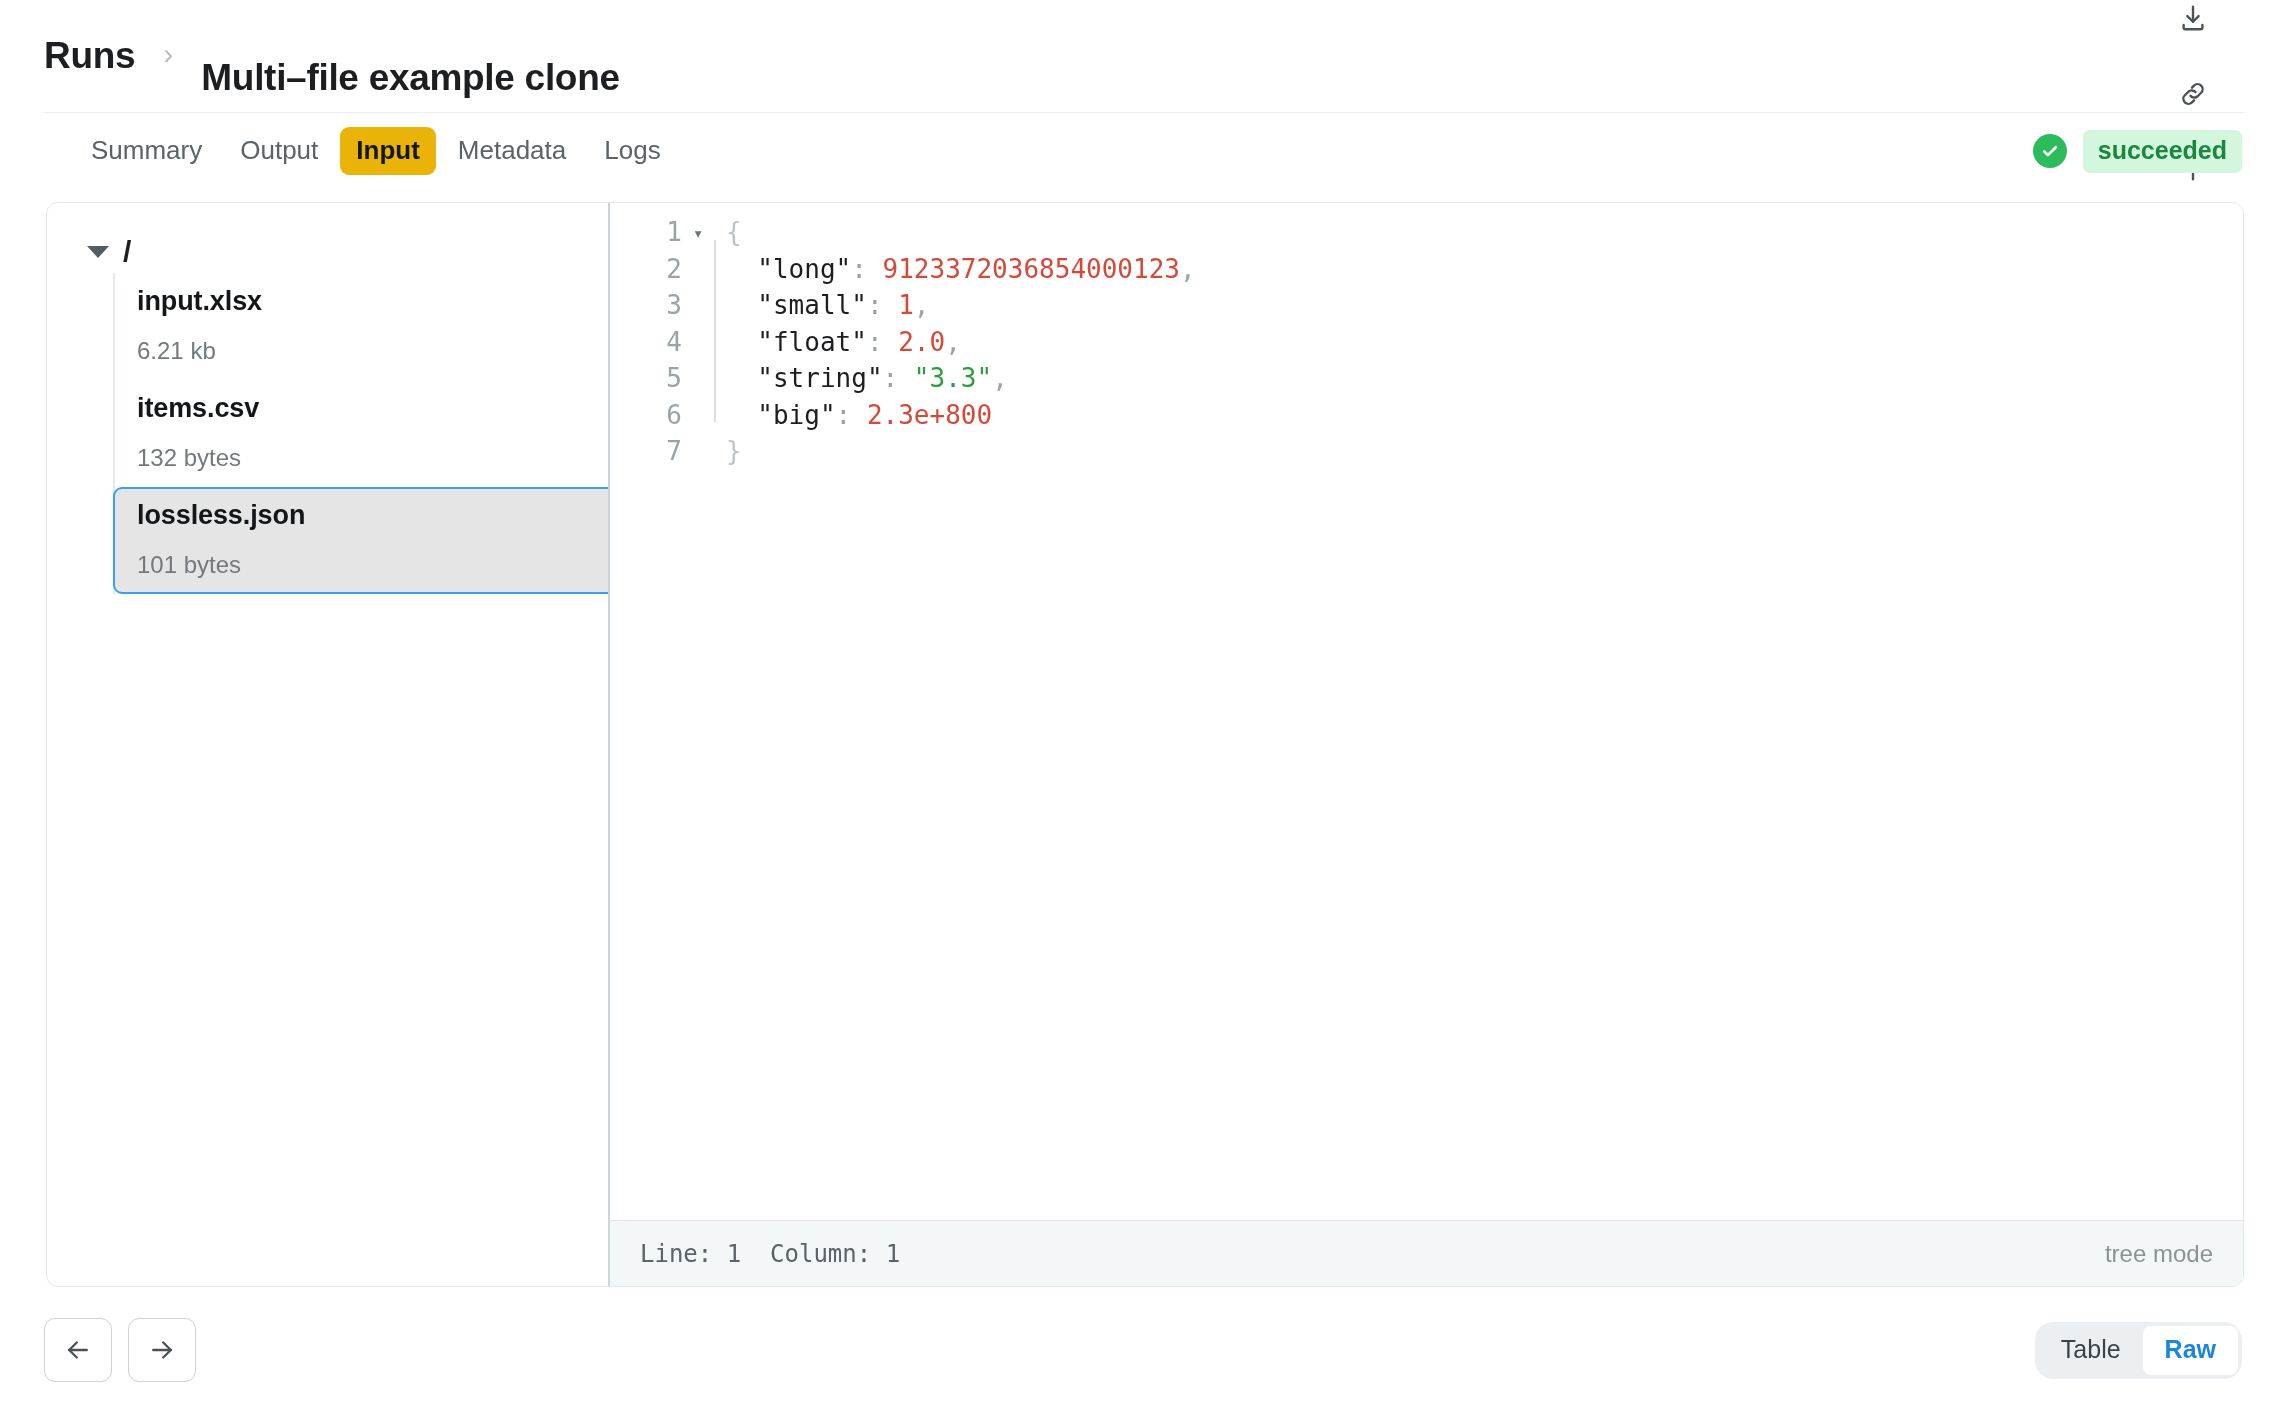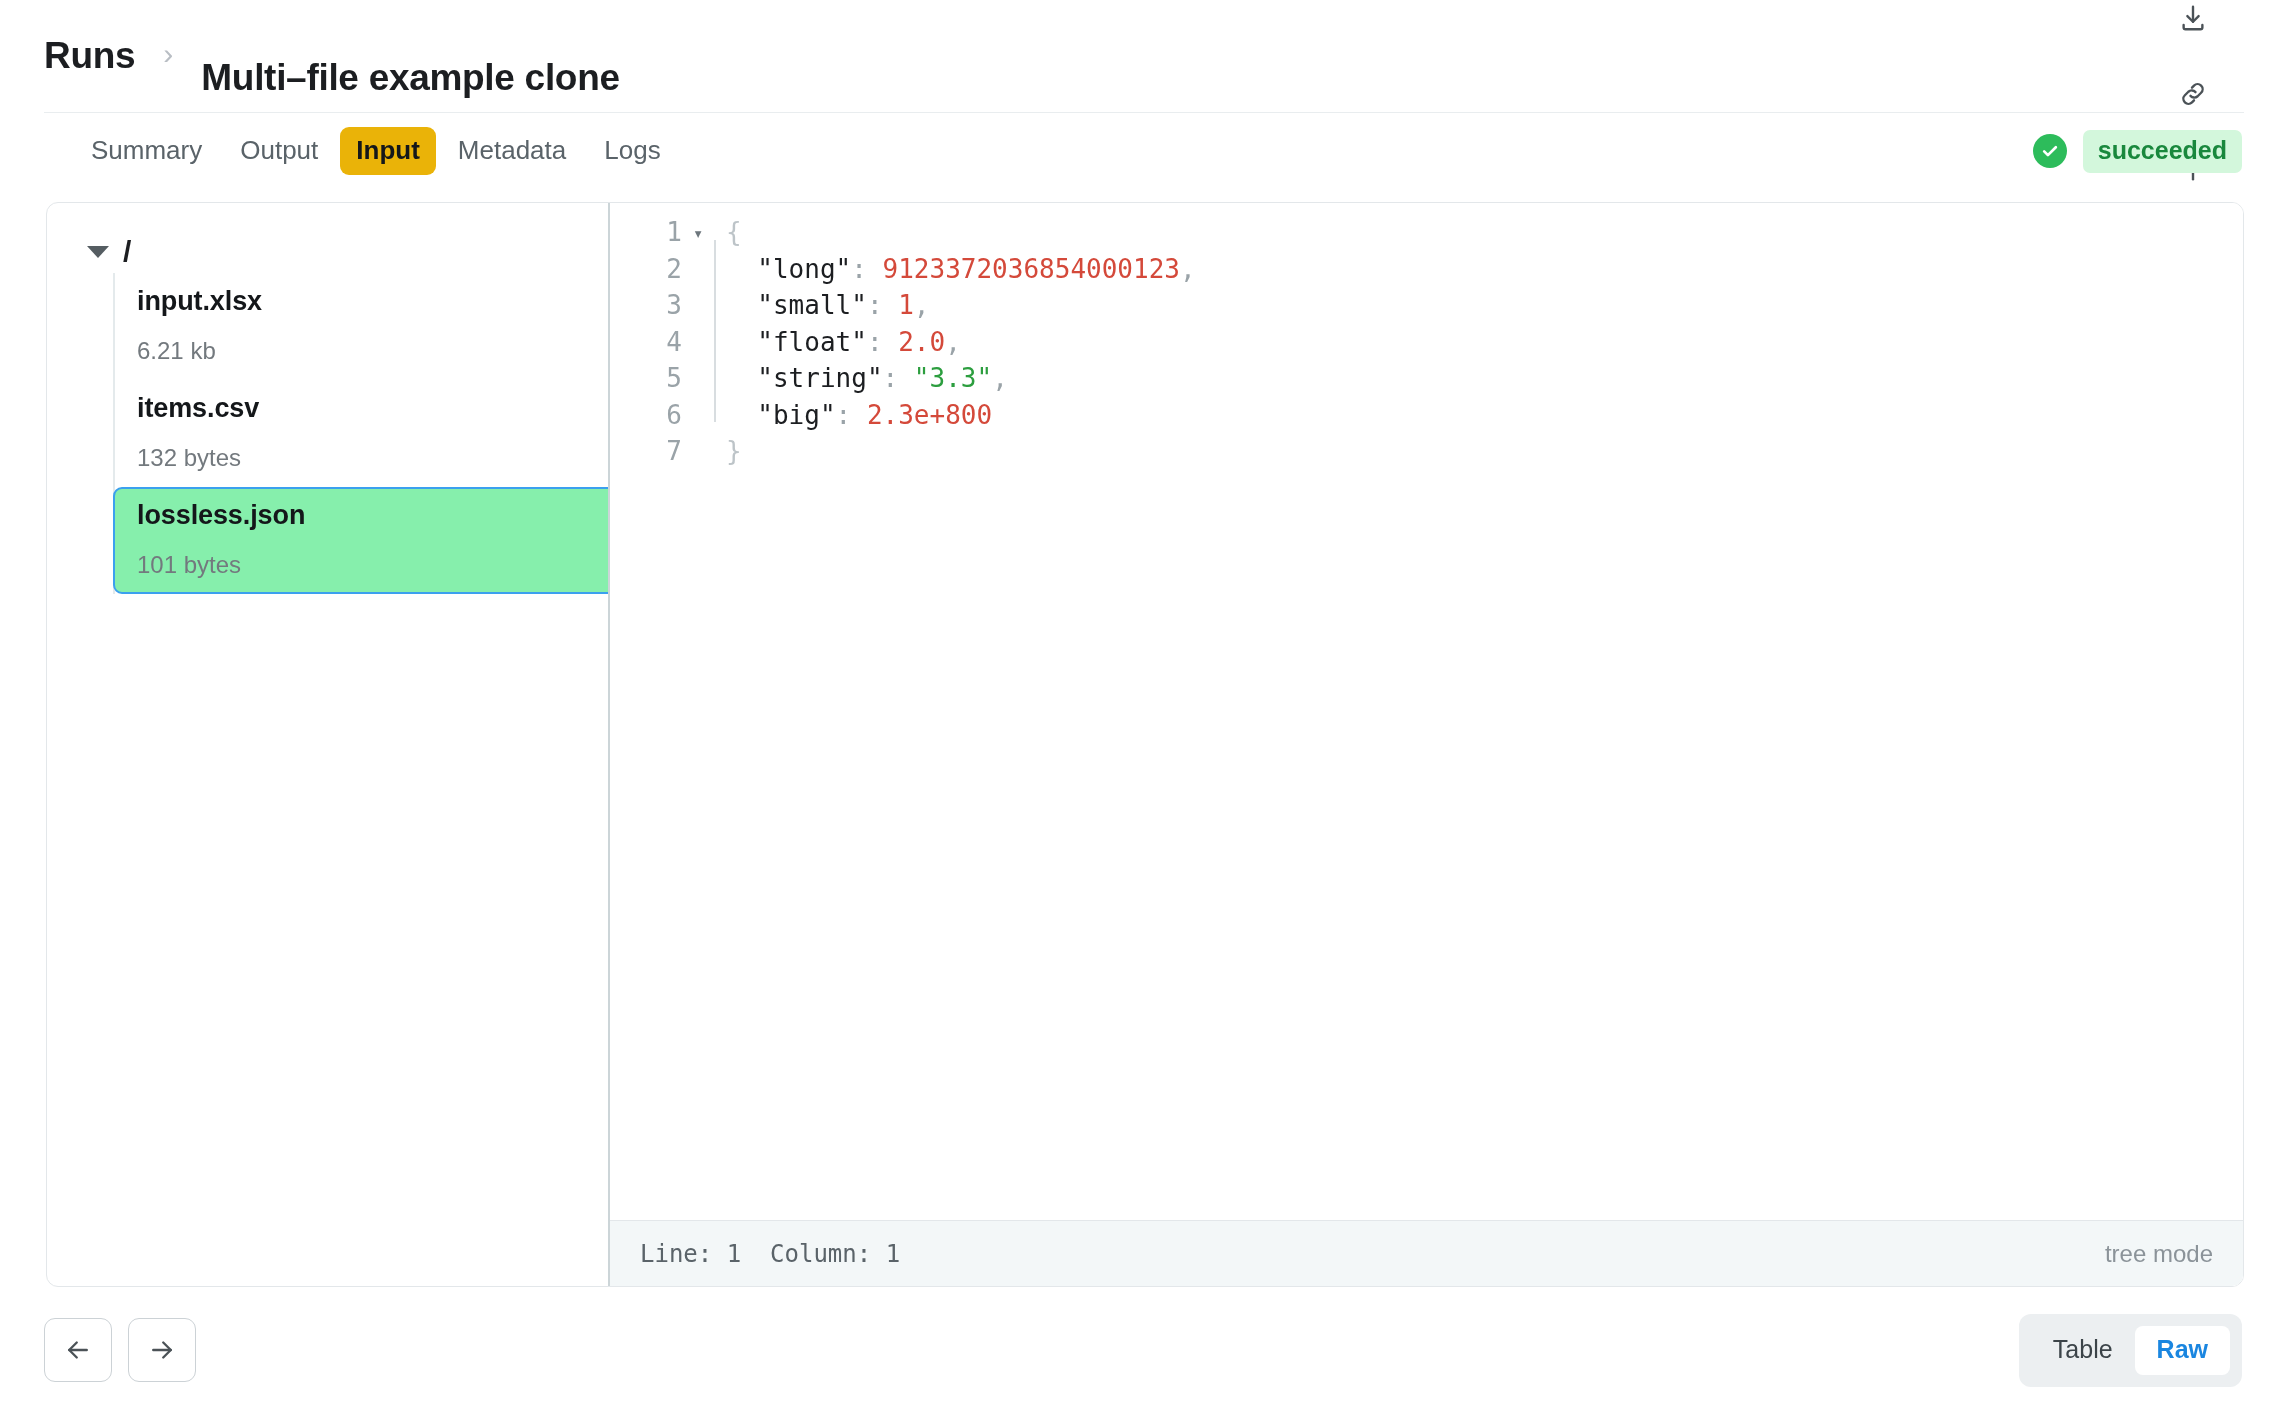--- a/index.html
+++ b/index.html
@@ -190,21 +190,21 @@
   }
   .file-item {
     padding: 10px 0 12px 22px;
     margin-left: -2px;
     border: 2px solid transparent;
     border-radius: 9px;
     cursor: pointer;
     box-sizing: border-box;
   }
   .file-item.selected {
-    background: #86efac;
+    background: #e5e5e5;
     border-color: #3ba0ee;
     width: 560px;
   }
   .file-name {
     font-size: 27px;
     font-weight: 700;
     color: #14171a;
     line-height: 1.25;
     letter-spacing: -0.1px;
   }
@@ -315,22 +315,22 @@
     display: flex;
     align-items: center;
     justify-content: center;
     cursor: pointer;
     padding: 0;
   }
   .segmented {
     display: flex;
     align-items: flex-end;
     background: #eceff1;
-    border-radius: 12px;
-    padding: 12px;
+    border-radius: 18px;
+    padding: 4px;
   }
   .seg {
     font-size: 25px;
     padding: 11px 22px 13px 22px;
     border-radius: 8px;
     color: #3c4449;
     cursor: pointer;
     line-height: 1;
   }
   .seg.active {

